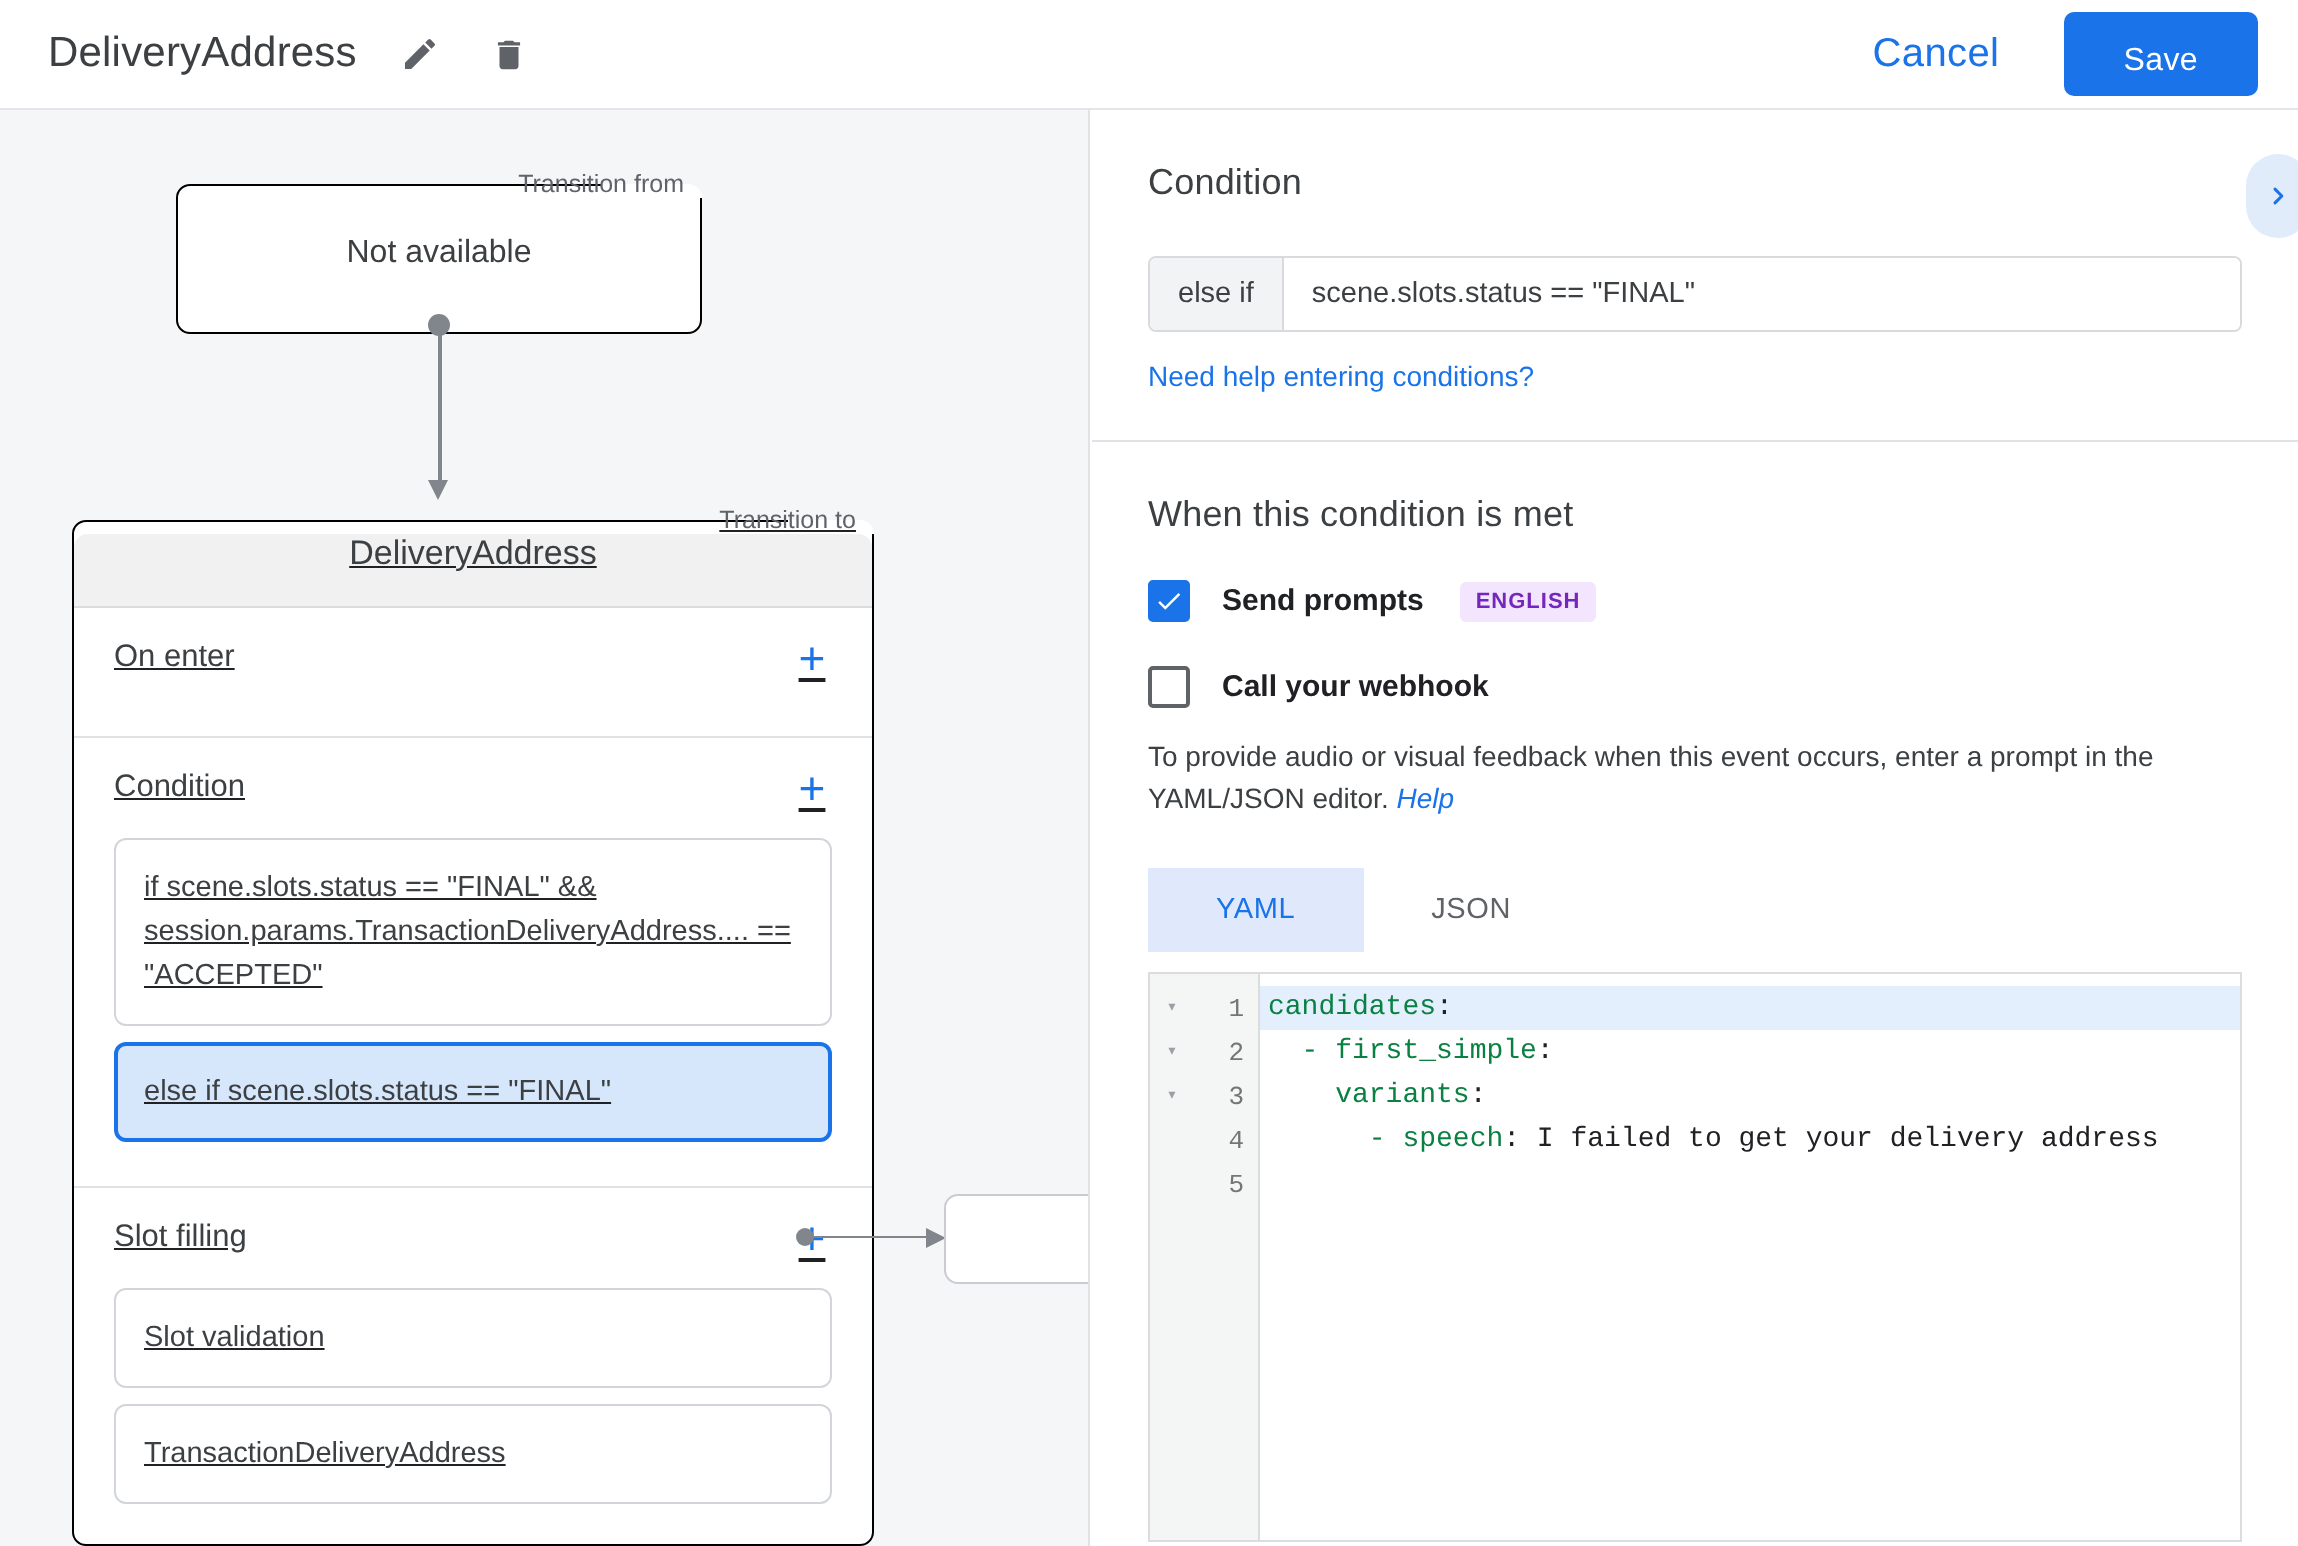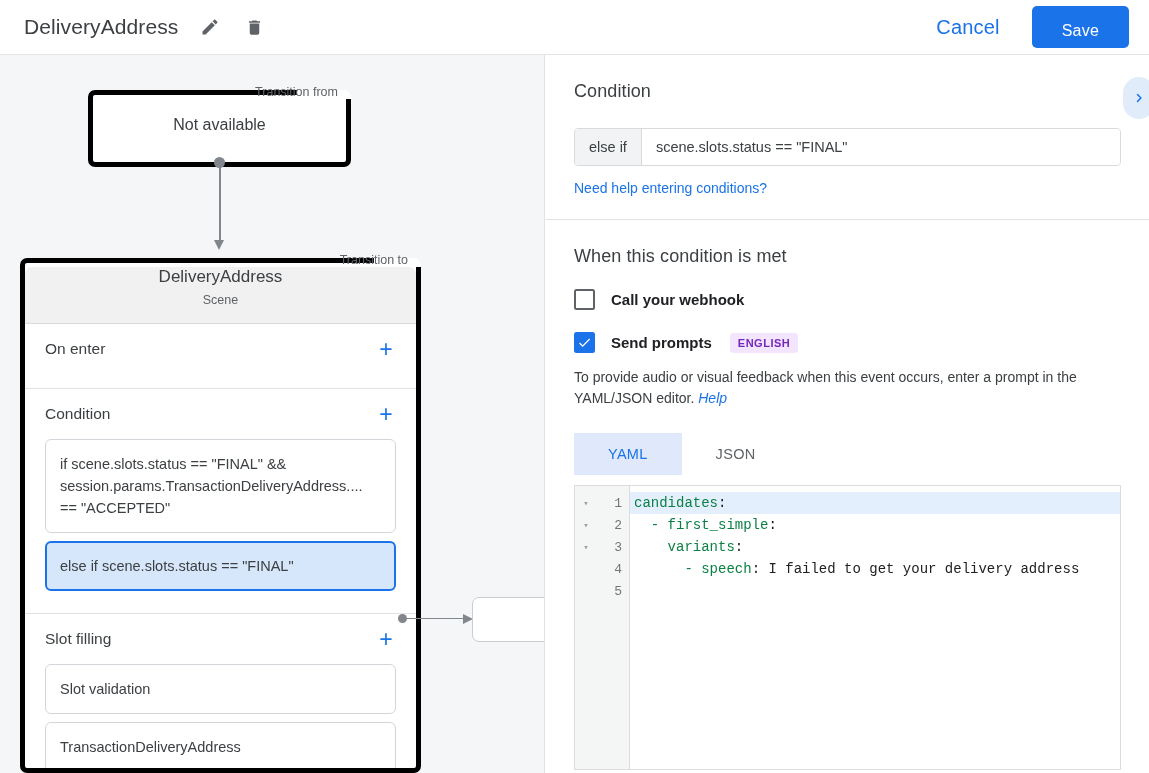--- a/index.html
+++ b/index.html
@@ -65,21 +65,21 @@
     position: absolute; left: 0; top: 55px;
     width: 545px; height: 718px;
     background: #f5f6f8;
     border-right: 1px solid #e0e2e5;
     overflow: hidden;
   }
 
   fieldset.flow-card {
     position: absolute;
     margin: 0;
-    border: 5px solid #000000;
+    border: 1px solid #000000;
     border-radius: 7px;
     background: #ffffff;
     padding: 0;
   }
   fieldset.flow-card > legend {
     font-size: 12.5px;
     color: #5f6368;
     padding: 0 8px;
     margin-left: 50%;
     transform: translateX(-50%);
@@ -112,22 +112,23 @@
   .conn-arrow {
     position: absolute; left: 0px; top: 83px;
     width: 0; height: 0;
     border-left: 5.5px solid transparent;
     border-right: 5.5px solid transparent;
     border-top: 10px solid #80868b;
   }
 
   
   #card-to {
-    left: 20px; top: 198px; width: 401px; height: 520px;
-    overflow: hidden;
+    left: 36px; top: 198px; width: 401px; height: 520px;
+    overflow: hidden;
+    text-decoration: underline;
   }
   .scene-head {
     background: #f1f1f2;
     border-bottom: 1px solid #dadce0;
     padding: 6px 0 16px;
     text-align: center;
     margin-top: -6px;
   }
   .scene-name { font-size: 17px; color: #3c4043; }
   .scene-sub { font-size: 12.5px; color: #5f6368; margin-top: 6px; }
@@ -378,21 +379,20 @@
     <div class="conn-dot"></div>
     <div class="conn-line"></div>
     <div class="conn-arrow"></div>
   </div>
 
   <fieldset class="flow-card" id="card-to">
     <legend>Transition to</legend>
 
     <div class="scene-head">
       <div class="scene-name">DeliveryAddress</div>
-      <div class="scene-sub">Scene</div>
     </div>
 
     <div class="section">
       <div class="section-head">
         <span class="section-title">On enter</span>
         <span class="plus-btn">+</span>
       </div>
     </div>
 
     <div class="section">
@@ -437,34 +437,34 @@
 
     <div class="chevron-pill">
       <svg width="18" height="18" viewBox="0 0 24 24" fill="#1a73e8" aria-hidden="true">
         <path d="M9.29 6.71a1 1 0 0 0 0 1.41L13.17 12l-3.88 3.88a1 1 0 1 0 1.42 1.41l4.58-4.58a1 1 0 0 0 0-1.42L10.71 6.71a1 1 0 0 0-1.42 0z"></path>
       </svg>
     </div>
   </div>
 
   <div class="panel-block">
     <div class="panel-h">When this condition is met</div>
-
-    <div class="check-row">
-      <div class="cbox"></div>
-      <div class="check-label">Call your webhook</div>
-    </div>
 
     <div class="check-row">
       <div class="cbox checked">
         <svg width="15" height="15" viewBox="0 0 24 24" fill="#ffffff" aria-hidden="true">
           <path d="M9 16.2 4.8 12l-1.4 1.4L9 19 21 7l-1.4-1.4z"></path>
         </svg>
       </div>
       <div class="check-label">Send prompts</div>
       <div class="badge">ENGLISH</div>
+    </div>
+
+    <div class="check-row">
+      <div class="cbox"></div>
+      <div class="check-label">Call your webhook</div>
     </div>
 
     <div class="helper">
       <span>To provide audio or visual feedback when this event occurs, enter a prompt in the YAML/JSON editor.</span>
       <a class="link">Help</a>
     </div>
 
     <div class="tabs">
       <div class="tab active">YAML</div>
       <div class="tab">JSON</div>

